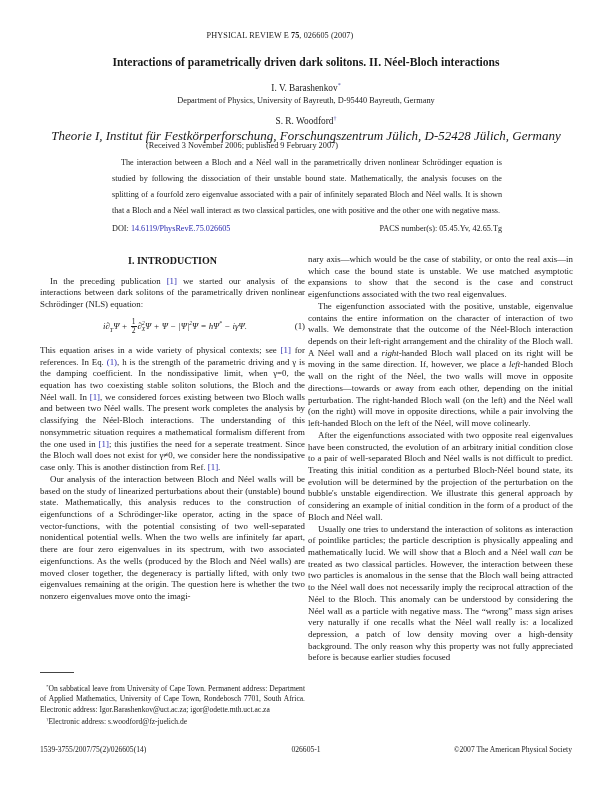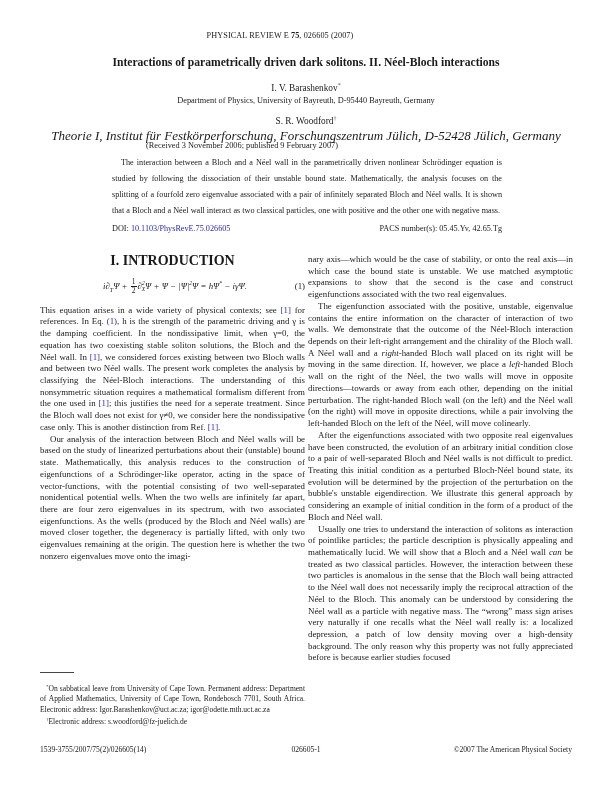--- a/index.html
+++ b/index.html
@@ -16,21 +16,21 @@
   #received { top: 141px; left: 0; width: 484px; font-size: 8.3px; }
   sup.mark { color: #3a3aa8; font-size: 6px; vertical-align: 4px; }
   #abstract { top: 155px; left: 112px; width: 390px; font-size: 8.2px; line-height: 16px;
               text-align: justify; text-indent: 9px; }
   #doi-line { top: 224px; left: 112px; width: 390px; font-size: 8.2px; }
   #doi-link { color: #2b2bb0; }
   #pacs { position: absolute; right: 0; top: 0; }
   .col { top: 255px; width: 265px; font-size: 8.85px; line-height: 11.72px; text-align: justify; }
   #col-left { left: 40px; }
   #col-right { left: 308px; top: 254px; }
-  #section-heading { text-align: center; font-weight: bold; font-size: 14px; margin-bottom: 9px; }
+  #section-heading { text-align: center; font-weight: bold; font-size: 10px; margin-bottom: 9px; }
   .para { text-indent: 10px; margin: 0; hyphens: none; }
   .nopad { text-indent: 0; }
   .link { color: #2b2bb0; }
   #equation { display: flex; justify-content: space-between; align-items: center;
               height: 22px; margin: 5px 0 7px 0; font-style: italic; }
   #eq-body { margin-left: 63px; white-space: nowrap; }
   #eq-num { font-style: normal; }
   .frac { display: inline-block; vertical-align: middle; text-align: center; font-style: normal;
           font-size: 7.5px; line-height: 8px; margin: 0 1px; }
   .frac span { display: block; }
@@ -53,26 +53,27 @@
 <div id="author1" class="abs center"><span>I. V. Barashenkov</span><sup class="mark">*</sup></div>
 <div id="affil1" class="abs center">Department of Physics, University of Bayreuth, D-95440 Bayreuth, Germany</div>
 
 <div id="author2" class="abs center"><span>S. R. Woodford</span><sup class="mark">†</sup></div>
 <div id="affil2" class="abs center">Theorie I, Institut für Festkörperforschung, Forschungszentrum Jülich, D-52428 Jülich, Germany</div>
 <div id="received" class="abs center">(Received 3 November 2006; published 9 February 2007)</div>
 
 <div id="abstract" class="abs">The interaction between a Bloch and a Néel wall in the parametrically driven nonlinear Schrödinger equation is studied by following the dissociation of their unstable bound state. Mathematically, the analysis focuses on the splitting of a fourfold zero eigenvalue associated with a pair of infinitely separated Bloch and Néel walls. It is shown that a Bloch and a Néel wall interact as two classical particles, one with positive and the other one with negative mass.</div>
 
 <div id="doi-line" class="abs">
-  <span>DOI: </span><span id="doi-link">10.1103/PhysRevE.75.026605</span>
+  <span>DOI: </span><span id="doi-link">14.6119/PhysRevE.75.026605</span>
   <span id="pacs">PACS number(s): 05.45.Yv, 42.65.Tg</span>
 </div>
 
 <div id="col-left" class="abs col">
   <div id="section-heading">I. INTRODUCTION</div>
+  <p class="para"><span>In the preceding publication </span><span class="link">[1]</span><span> we started our analysis of the interactions between dark solitons of the parametrically driven nonlinear Schrödinger (NLS) equation:</span></p>
 
   <div id="equation">
     <span id="eq-body"><span>i∂</span><sub style="font-size:6px">T</sub><span>Ψ + </span><span class="frac"><span class="num">1</span><span>2</span></span><span>∂</span><sup style="font-size:5.5px">2</sup><sub style="font-size:5.5px;margin-left:-3px">X</sub><span>Ψ + Ψ − |Ψ|</span><sup style="font-size:5.5px">2</sup><span>Ψ = hΨ</span><sup style="font-size:5.5px">*</sup><span> − iγΨ.</span></span>
     <span id="eq-num">(1)</span>
   </div>
 
   <p class="para nopad"><span>This equation arises in a wide variety of physical contexts; see </span><span class="link">[1]</span><span> for references. In Eq. </span><span class="link">(1)</span><span>, h is the strength of the parametric driving and γ is the damping coefficient. In the nondissipative limit, when γ=0, the equation has two coexisting stable soliton solutions, the Bloch and the Néel wall. In </span><span class="link">[1]</span><span>, we considered forces existing between two Bloch walls and between two Néel walls. The present work completes the analysis by classifying the Néel-Bloch interactions. The understanding of this nonsymmetric situation requires a mathematical formalism different from the one used in </span><span class="link">[1]</span><span>; this justifies the need for a seperate treatment. Since the Bloch wall does not exist for γ≠0, we consider here the nondissipative case only. This is another distinction from Ref. </span><span class="link">[1]</span><span>.</span></p>
 
   <p class="para">Our analysis of the interaction between Bloch and Néel walls will be based on the study of linearized perturbations about their (unstable) bound state. Mathematically, this analysis reduces to the construction of eigenfunctions of a Schrödinger-like operator, acting in the space of vector-functions, with the potential consisting of two well-separated nonidentical potential wells. When the two wells are infinitely far apart, there are four zero eigenvalues in its spectrum, with two associated eigenfunctions. As the wells (produced by the Bloch and Néel walls) are moved closer together, the degeneracy is partially lifted, with only two eigenvalues remaining at the origin. The question here is whether the two nonzero eigenvalues move onto the imagi-</p>
 </div>

